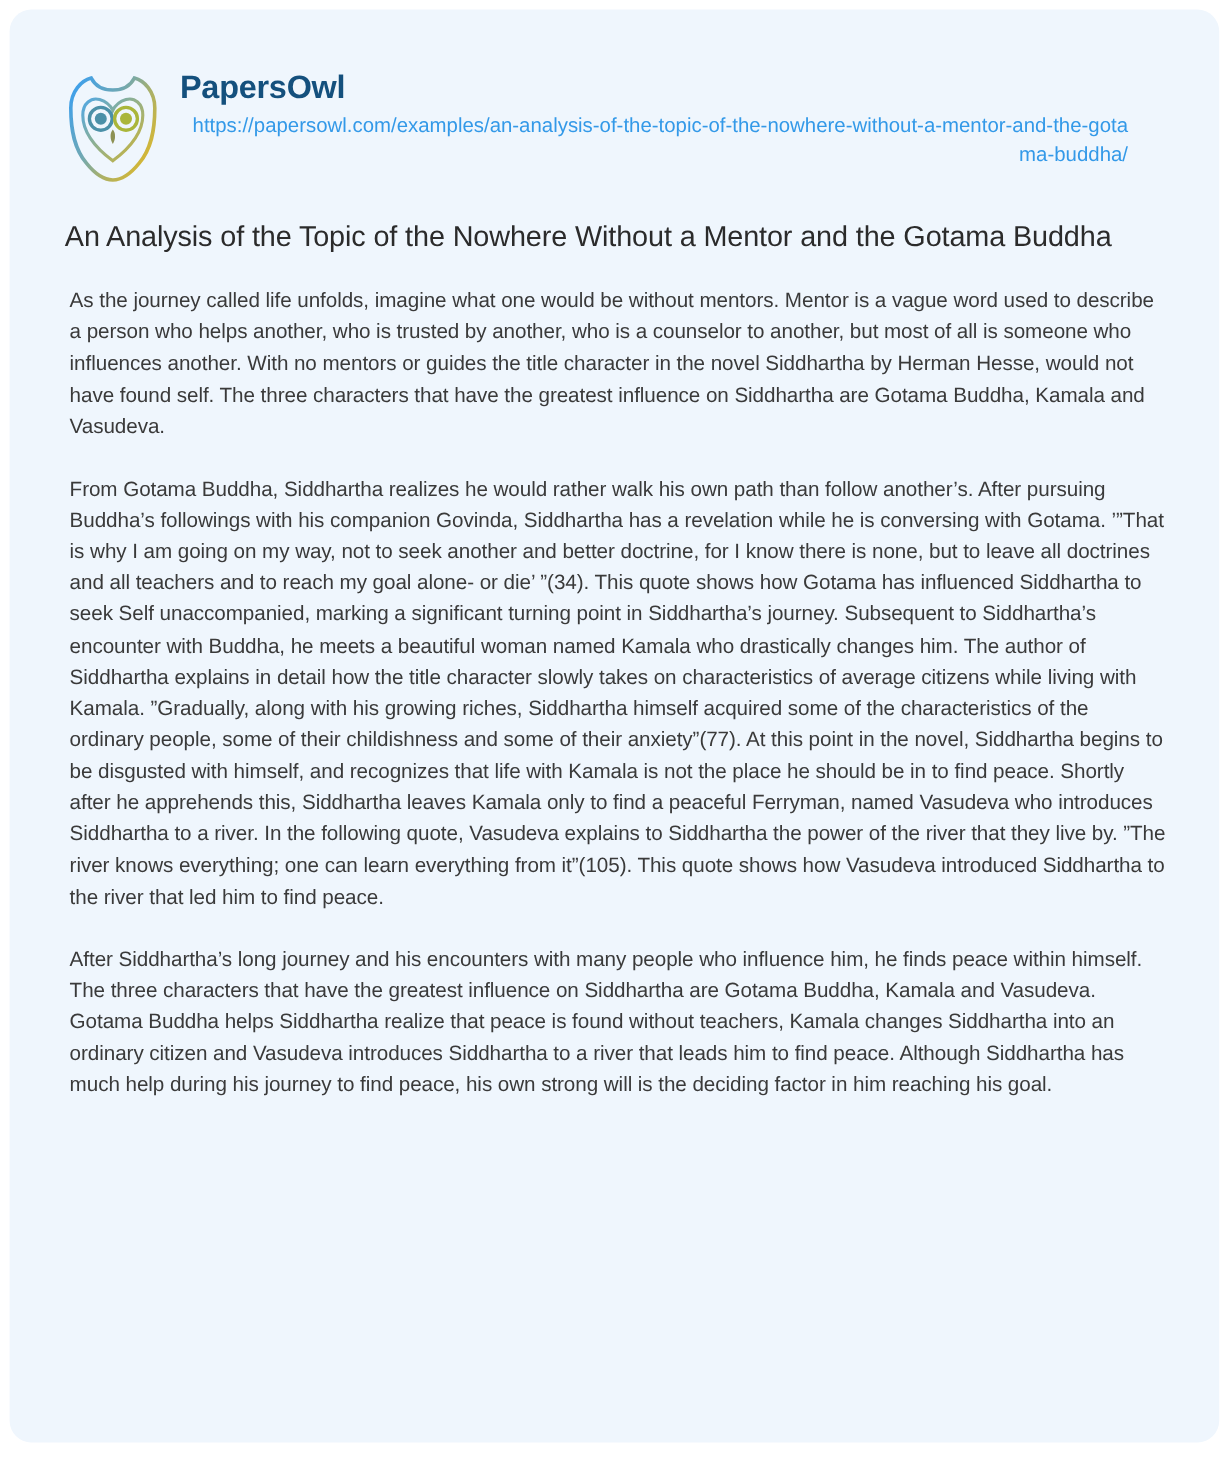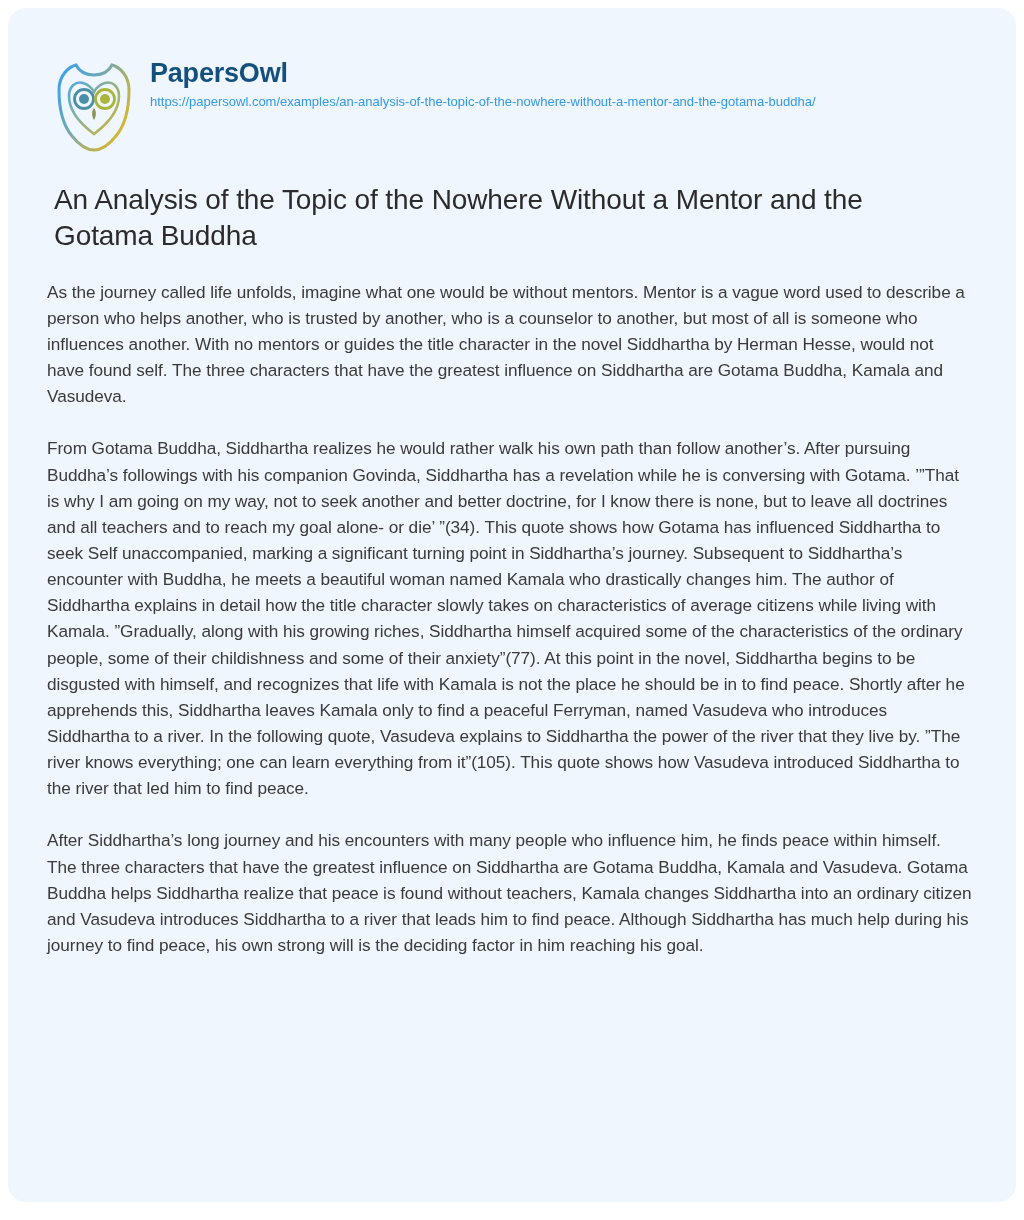--- a/index.html
+++ b/index.html
@@ -51,44 +51,45 @@
   .brand-name {
     font-size: 27px;
     font-weight: bold;
     color: #14507d;
     letter-spacing: -0.2px;
     line-height: 1.15;
     margin: 0 0 4px 0;
   }
 
   .brand-url {
-    font-size: 13px;
+    font-size: 17px;
     line-height: 1.42;
     color: #3399e8;
     max-width: 790px;
     word-break: break-all;
     text-decoration: none;
     display: block;
     margin: 0;
+    text-align: right;
   }
 
   
   .essay-title {
-    font-size: 28px;
+    font-size: 24px;
     font-weight: normal;
     color: #2b2b2b;
     line-height: 1.30;
     margin: 28px 0 0 0;
     padding: 0 60px 0 46px;
     letter-spacing: -0.1px;
   }
 
   
   .essay-body {
-    padding: 0 44px 0 39px;
+    padding: 0 44px 0 50px;
     margin-top: 24px;
   }
 
   .essay-body p {
     font-size: 17.2px;
     line-height: 1.52;
     color: #3a3a3a;
     margin: 0 0 26px 0;
     text-align: left;
     letter-spacing: -0.05px;

